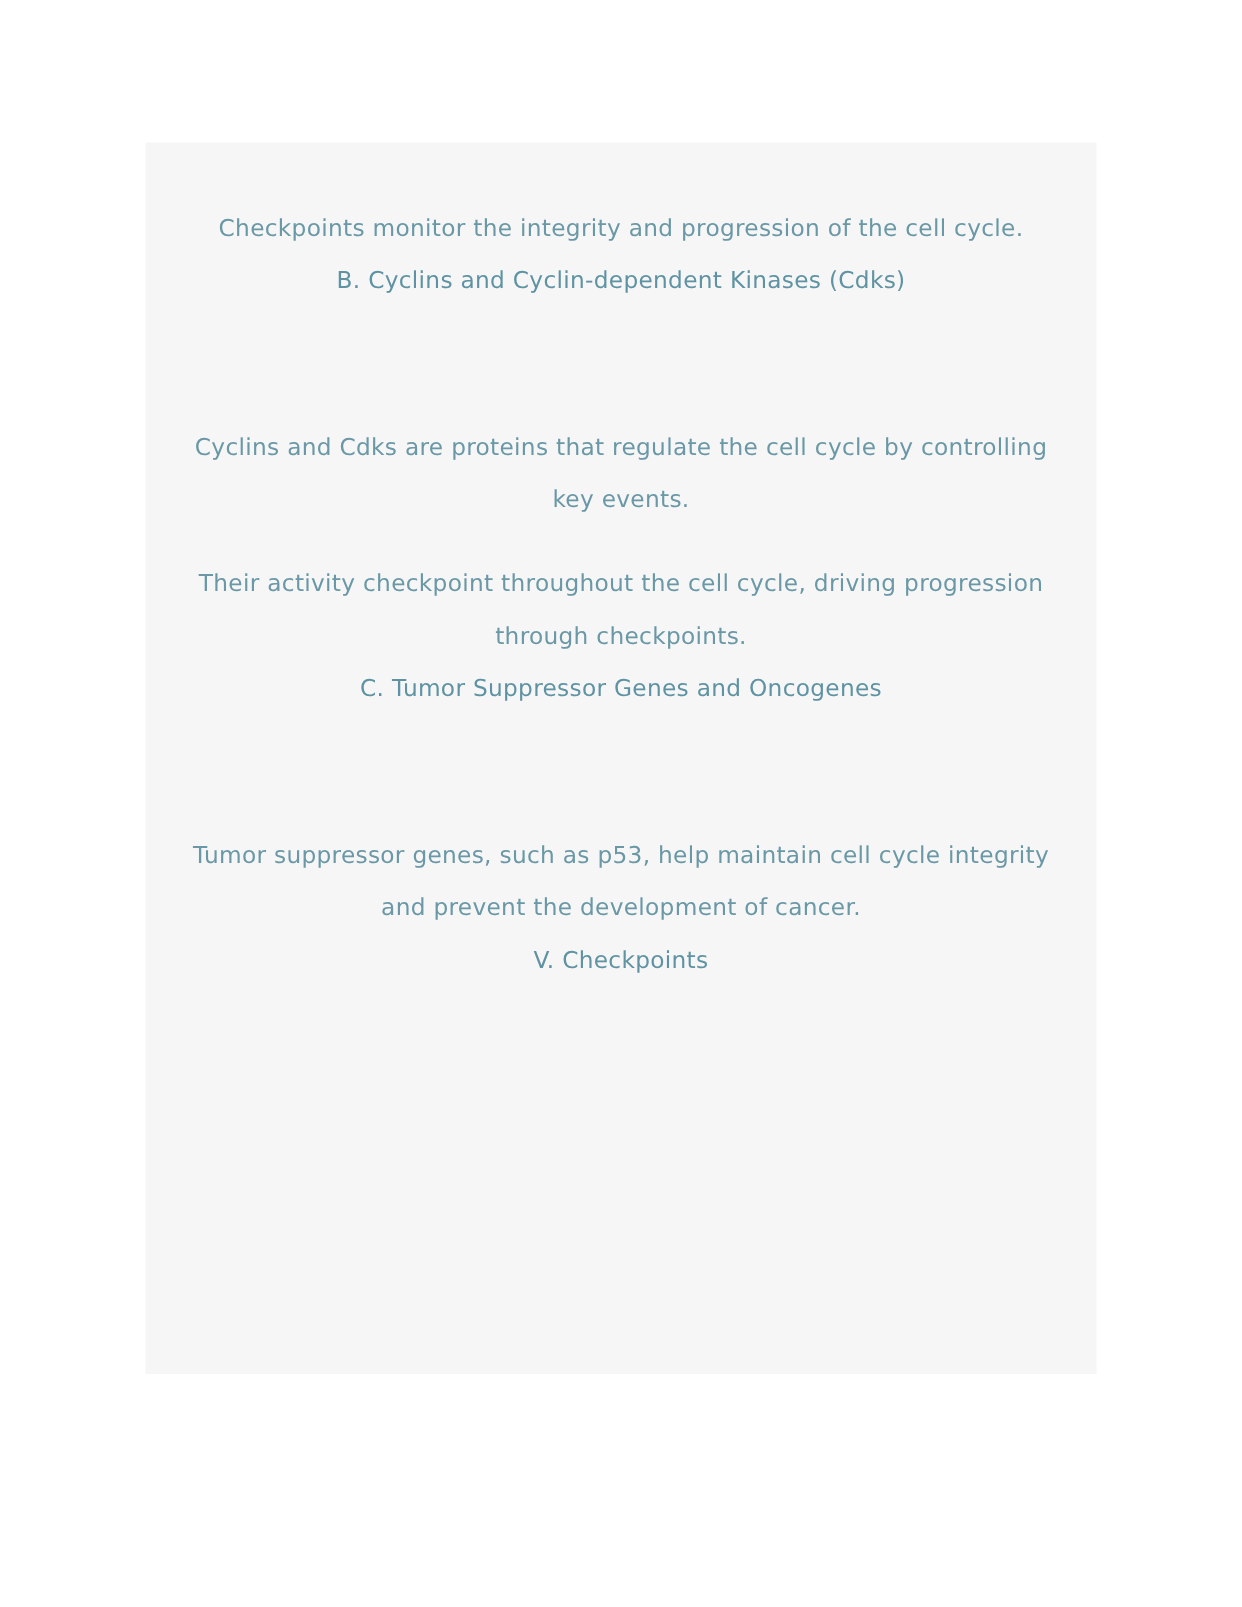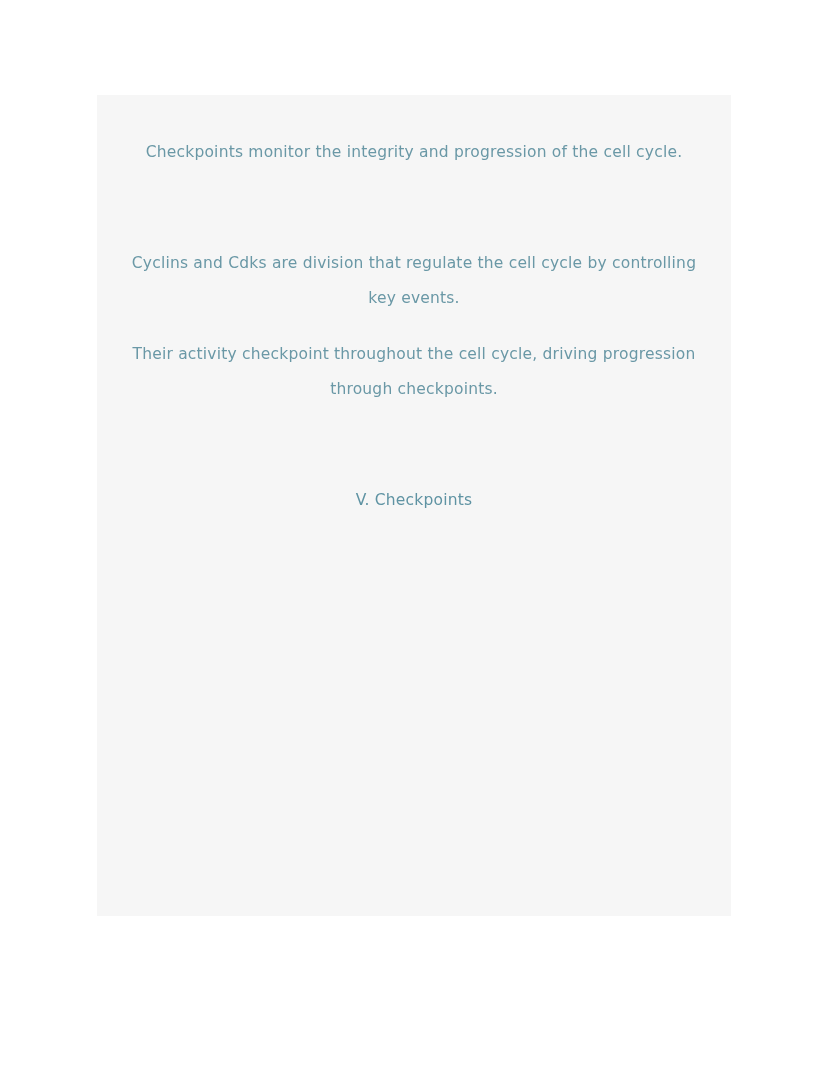--- a/index.html
+++ b/index.html
@@ -60,29 +60,32 @@
 </head>
 <body>
 
 <div class="page">
   <div class="doc-panel">
     <div class="doc-body">
 
       <p class="para">Checkpoints monitor the integrity and progression of the cell cycle.</p>
 
 
+      <h2 class="heading spaced-top">B. Cyclins and Cyclin-dependent Kinases (Cdks)</h2>
 
       <div class="gap-block"></div>
 
-      <p class="para">Cyclins and Cdks are division that regulate the cell cycle by controlling key events.</p>
+      <p class="para">Cyclins and Cdks are proteins that regulate the cell cycle by controlling key events.</p>
 
       <p class="para spaced-top">Their activity checkpoint throughout the cell cycle, driving progression through checkpoints.</p>
 
+      <h2 class="heading spaced-top">C. Tumor Suppressor Genes and Oncogenes</h2>
 
       <div class="gap-block"></div>
 
+      <p class="para">Tumor suppressor genes, such as p53, help maintain cell cycle integrity and prevent the development of cancer.</p>
 
 
       <h2 class="heading spaced-top">V. Checkpoints</h2>
 
     </div>
   </div>
 </div>
 
 </body></html>

